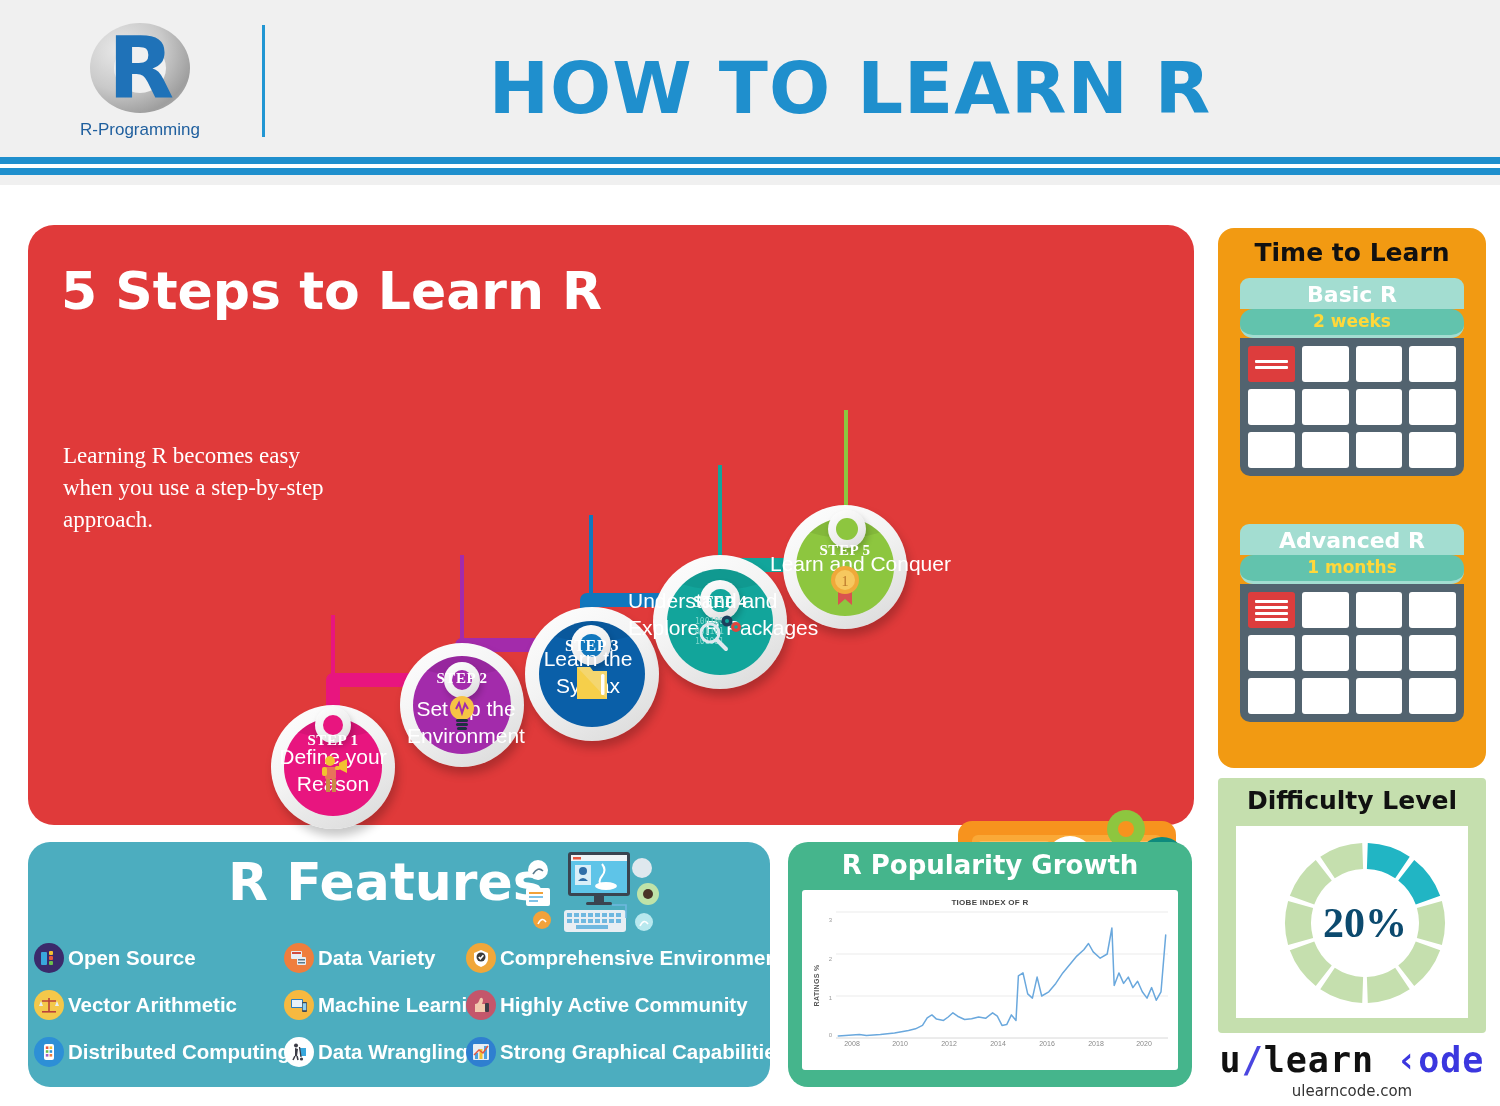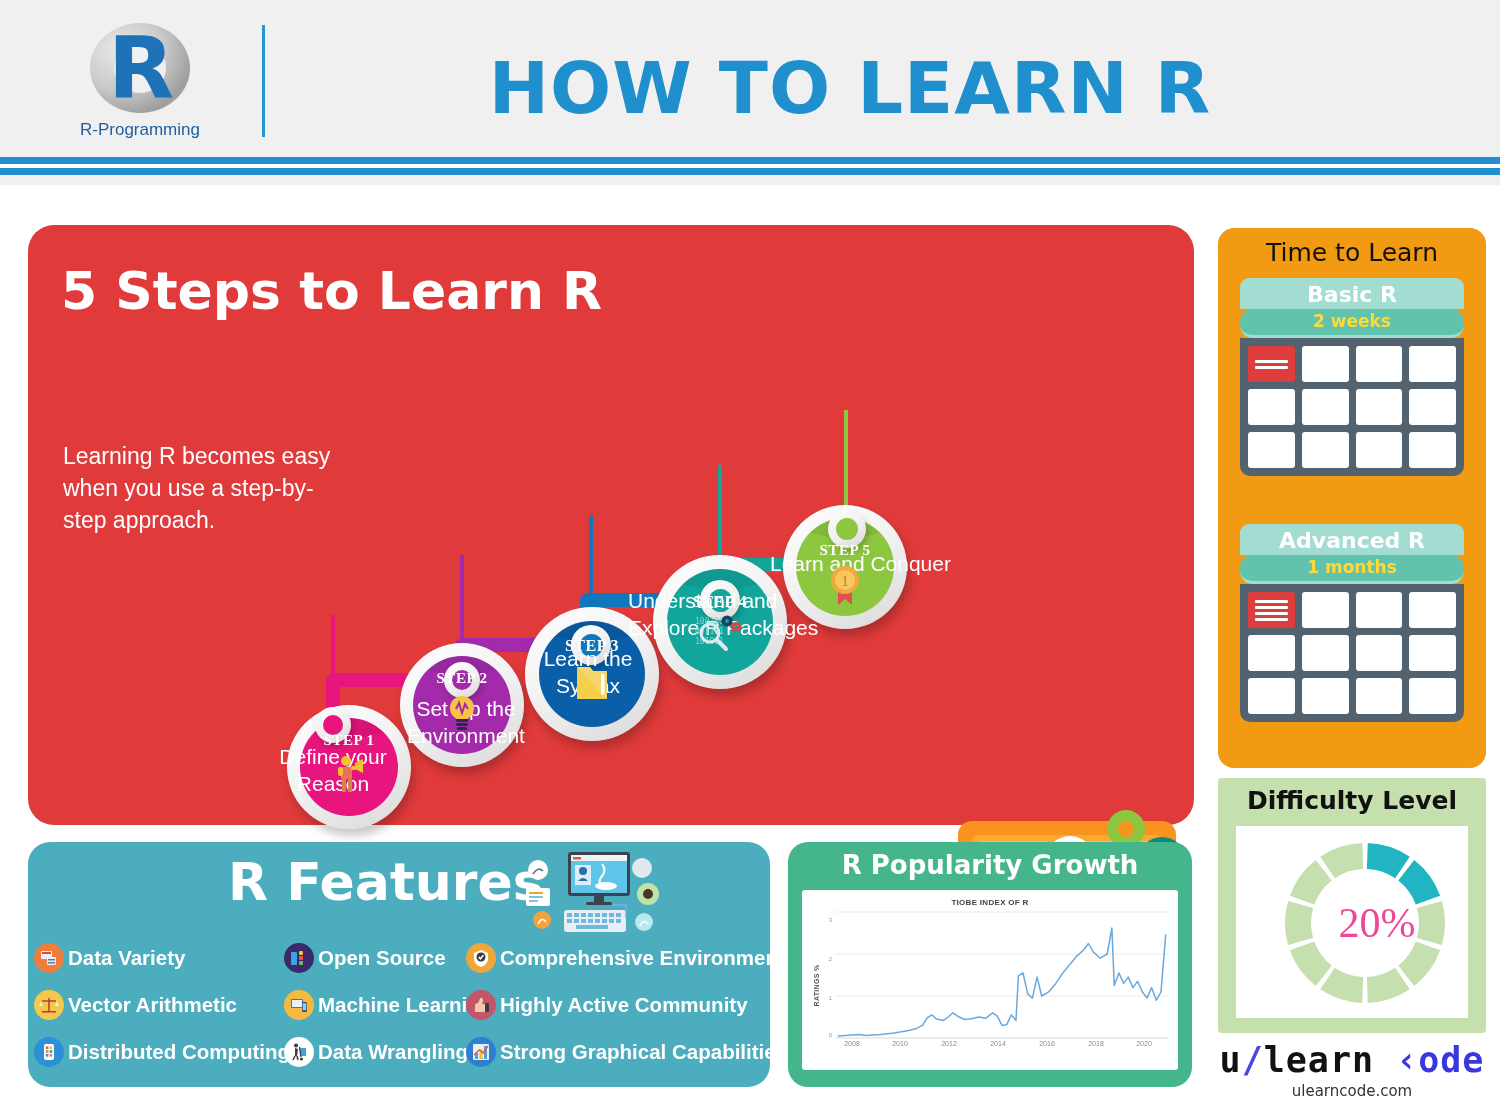--- a/index.html
+++ b/index.html
@@ -68,21 +68,21 @@
     position: absolute; left: 28px; top: 225px; width: 1166px; height: 600px;
     background: #e03a3a; border-radius: 26px;
   }
   #steps-title {
     position: absolute; left: 33px; top: 35px; width: 560px;
     font-family: "DejaVu Sans", sans-serif;
     font-weight: bold; font-size: 52px; line-height: 62px; color: #ffffff;
   }
   #steps-sub {
     position: absolute; left: 35px; top: 215px; width: 285px;
-    font-family: Liberation Sans, sans-serif;
+    font-family: Liberation Serif, serif;
     font-size: 23px; line-height: 32px; color: #ffffff;
   }
 
   
   #path-svg { position: absolute; left: 0; top: 0; width: 1166px; height: 600px; }
 
   
   .step-bubble { position: absolute; border-radius: 50%; }
   .bubble-outer {
     background: linear-gradient(150deg,#ffffff 0%, #f3f3f3 45%, #d8d8d8 100%);
@@ -188,21 +188,21 @@
   }
 
   
   #time-panel {
     position: absolute; left: 1218px; top: 228px; width: 268px; height: 540px;
     background: #f29a12; border-radius: 16px;
   }
   #time-title {
     position: absolute; left: 0; top: 10px; width: 268px; text-align: center;
     font-family: "DejaVu Sans", sans-serif;
-    font-weight: normal; font-size: 25px; color: #111;
+    font-weight: bold; font-size: 25px; color: #111;
   }
   .cal-block { position: absolute; left: 22px; width: 224px; }
   .cal-head-top {
     background: #a3ddd1; border-radius: 9px 9px 0 0; text-align: center;
     font-family: "DejaVu Sans", sans-serif; font-weight: bold;
     font-size: 22px; color: #ffffff; padding: 4px 0 2px;
   }
   .cal-head-bot {
     background: #62c3ad; text-align: center;
     font-family: "DejaVu Sans", sans-serif; font-weight: bold;
@@ -232,24 +232,24 @@
     position: absolute; left: 0; top: 8px; width: 268px; text-align: center;
     font-family: "DejaVu Sans", sans-serif;
     font-weight: bold; font-size: 25px; color: #111;
   }
   #diff-white {
     position: absolute; left: 18px; top: 48px; width: 232px; height: 192px;
     background: #ffffff;
   }
   #donut-wrap { position: absolute; left: 36px; top: 4px; width: 186px; height: 186px; }
   #donut-val {
-    position: absolute; left: 12px; top: 0; width: 186px; height: 186px;
+    position: absolute; left: 0; top: 0; width: 186px; height: 186px;
     display: flex; align-items: center; justify-content: center;
-    font-family: "Liberation Serif", serif; font-weight: normal;
-    font-size: 42px; color: #ec4899;
+    font-family: "Liberation Serif", serif; font-weight: bold;
+    font-size: 42px; color: #0c4a6e;
   }
 
   
   #footer-logo {
     position: absolute; left: 1218px; top: 1040px; width: 268px; text-align: center;
   }
   #footer-main {
     font-family: "DejaVu Sans Mono", monospace; font-weight: bold;
     font-size: 35px; letter-spacing: 1px;
   }
@@ -293,21 +293,21 @@
 
     <polyline points="684,375 684,340 818,340" fill="none" stroke="#12a59b" stroke-width="14" stroke-linejoin="round"></polyline>
 
     <line x1="305" y1="500" x2="305" y2="390" stroke="#e8157f" stroke-width="4"></line>
     <line x1="434" y1="448" x2="434" y2="330" stroke="#a32bab" stroke-width="4"></line>
     <line x1="563" y1="412" x2="563" y2="290" stroke="#1177bd" stroke-width="4"></line>
     <line x1="692" y1="368" x2="692" y2="240" stroke="#12a59b" stroke-width="4"></line>
     <line x1="818" y1="332" x2="818" y2="185" stroke="#8dc63f" stroke-width="4"></line>
   </svg>
 
-  <div class="step-bubble bubble-outer" style="left:259px; top:480px; width:124px; height:124px;">
+  <div class="step-bubble bubble-outer" style="left:243px; top:480px; width:124px; height:124px;">
     <div class="bubble-inner" style="width:98px;height:98px;background:#e8157f;">
       <div class="step-label" style="font-size:15px;margin-top:14px;">STEP 1</div>
       <div class="step-glyph" style="margin-top:5px;">
         <svg width="40" height="40" viewBox="0 0 40 40">
           <circle cx="17" cy="7" r="5" fill="#f2c230"></circle>
           <rect x="12" y="13" width="11" height="12" rx="1.5" fill="#e8735a"></rect>
           <rect x="9" y="13" width="5" height="9" rx="2" fill="#f2c230"></rect>
           <rect x="22" y="12" width="5" height="4" rx="1.5" fill="#f2c230"></rect>
           <polygon points="26,9 34,5 34,19 26,15" fill="#f2c230"></polygon>
           <rect x="13" y="25" width="4" height="13" fill="#c98a45"></rect>
@@ -451,42 +451,42 @@
     <path d="M216,134 q-16,-14 -20,-24" stroke="#e8a26b" stroke-width="7" fill="none" stroke-linecap="round"></path>
   </svg>
 </div>
 
 <div id="features-panel">
   <div id="features-title">R Features</div>
 
   <div id="features-grid">
 
     <div class="feat">
+      <span class="feat-icon" style="background:#3b2a6b;">
+        <svg width="20" height="20" viewBox="0 0 20 20">
+            <rect x="2" y="4" width="6" height="13" rx="1" fill="#39a7dc"></rect>
+            <rect x="10" y="3" width="4" height="4" rx="1" fill="#f2c230"></rect>
+            <rect x="10" y="8" width="4" height="4" rx="1" fill="#e8573f"></rect>
+            <rect x="10" y="13" width="4" height="4" rx="1" fill="#6dbf4b"></rect>
+          </svg>
+      </span>
+      <span class="feat-label">Open Source</span>
+    </div>
+
+    <div class="feat">
       <span class="feat-icon" style="background:#ef7e3d;">
         <svg width="20" height="20" viewBox="0 0 20 20">
             <rect x="2" y="3" width="11" height="8" rx="1" fill="#e8eef3"></rect>
             <rect x="3" y="4" width="9" height="2" fill="#d24d3e"></rect>
             <rect x="8" y="9" width="9" height="8" rx="1" fill="#e8eef3"></rect>
             <rect x="9" y="11" width="7" height="1.5" fill="#5b7a8c"></rect>
             <rect x="9" y="14" width="7" height="1.5" fill="#5b7a8c"></rect>
           </svg>
       </span>
       <span class="feat-label">Data Variety</span>
-    </div>
-
-    <div class="feat">
-      <span class="feat-icon" style="background:#3b2a6b;">
-        <svg width="20" height="20" viewBox="0 0 20 20">
-            <rect x="2" y="4" width="6" height="13" rx="1" fill="#39a7dc"></rect>
-            <rect x="10" y="3" width="4" height="4" rx="1" fill="#f2c230"></rect>
-            <rect x="10" y="8" width="4" height="4" rx="1" fill="#e8573f"></rect>
-            <rect x="10" y="13" width="4" height="4" rx="1" fill="#6dbf4b"></rect>
-          </svg>
-      </span>
-      <span class="feat-label">Open Source</span>
     </div>
 
     <div class="feat">
       <span class="feat-icon" style="background:#f0a73a;">
         <svg width="20" height="20" viewBox="0 0 20 20">
             <path d="M10,2 l7,3 v6 q0,5 -7,8 q-7,-3 -7,-8 v-6 z" fill="#ffffff"></path>
             <circle cx="10" cy="9" r="4.5" fill="#3b3b3b"></circle>
             <polyline points="7.8,9 9.4,10.8 12.4,7.2" fill="none" stroke="#ffffff" stroke-width="1.6"></polyline>
           </svg>
       </span>

